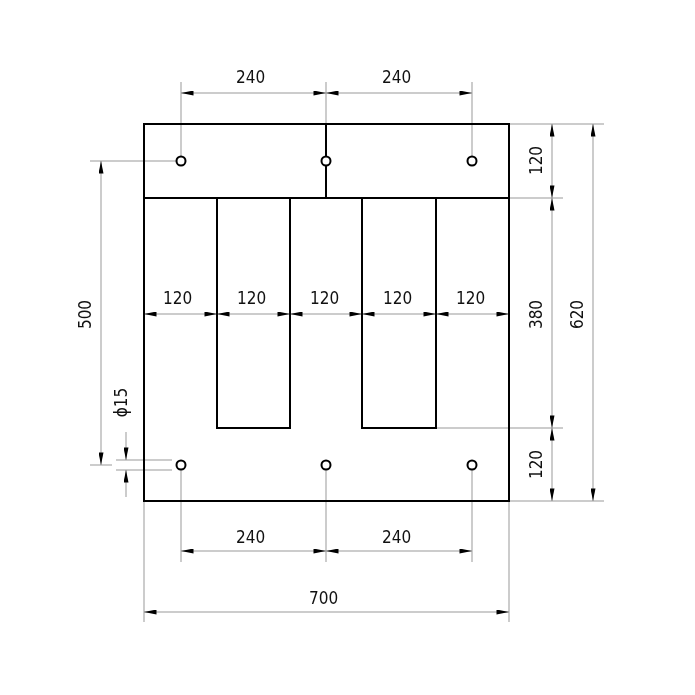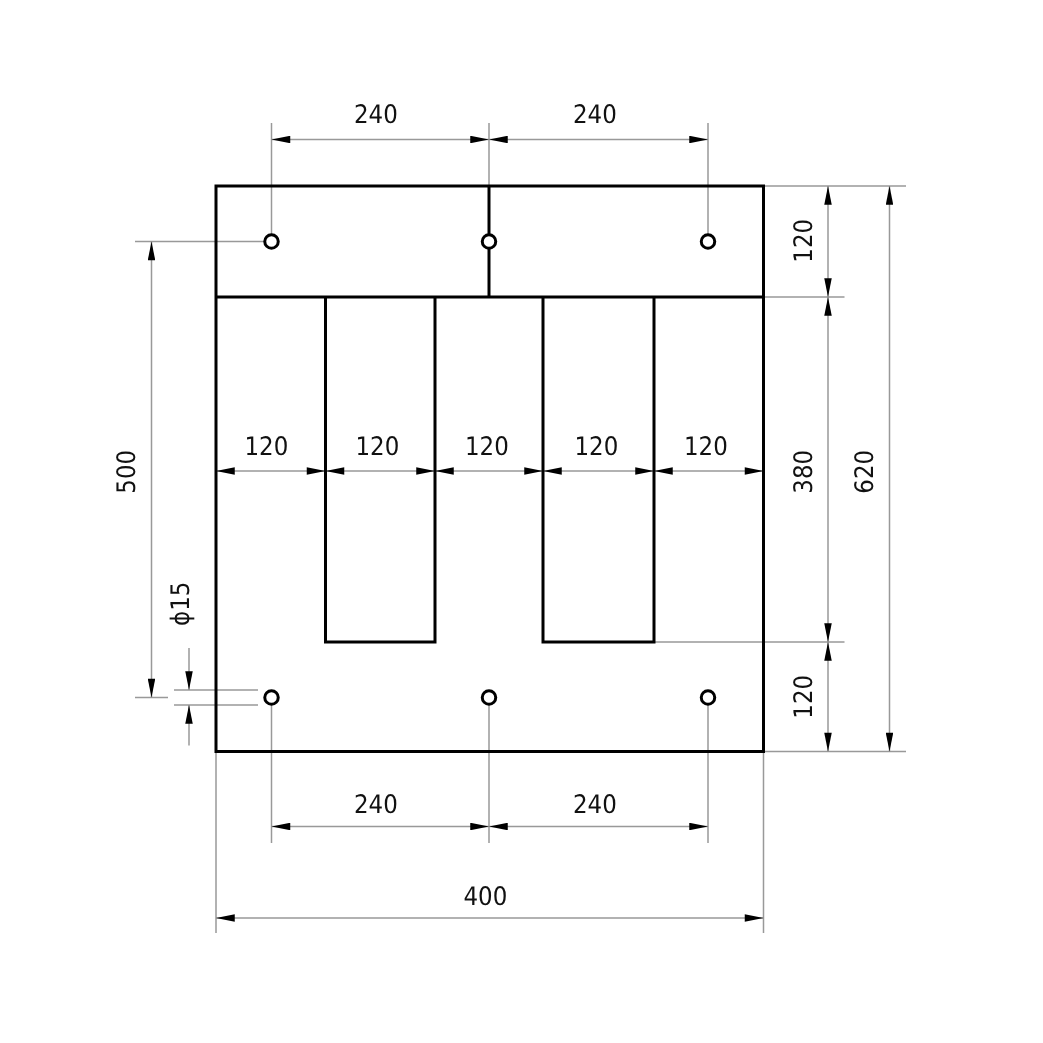--- a/index.html
+++ b/index.html
@@ -84,21 +84,21 @@
   <span class="dimtxt" style="left:382px;top:69px;">240</span>
 
   <span class="dimtxt" style="left:163px;top:290px;">120</span>
   <span class="dimtxt" style="left:237px;top:290px;">120</span>
   <span class="dimtxt" style="left:310px;top:290px;">120</span>
   <span class="dimtxt" style="left:383px;top:290px;">120</span>
   <span class="dimtxt" style="left:456px;top:290px;">120</span>
 
   <span class="dimtxt" style="left:236px;top:529px;">240</span>
   <span class="dimtxt" style="left:382px;top:529px;">240</span>
-  <span class="dimtxt" style="left:309px;top:590px;">400</span>
+  <span class="dimtxt" style="left:309px;top:590px;">700</span>
 
   <span class="dimtxt vt" style="left:522px;top:152px;">120</span>
   <span class="dimtxt vt" style="left:522px;top:306px;">380</span>
   <span class="dimtxt vt" style="left:522px;top:456px;">120</span>
   <span class="dimtxt vt" style="left:563px;top:306px;">620</span>
 
   <span class="dimtxt vt" style="left:71px;top:306px;">500</span>
   <span class="dimtxt vt" style="left:107px;top:394px;">ϕ15</span>
 </div>
 

